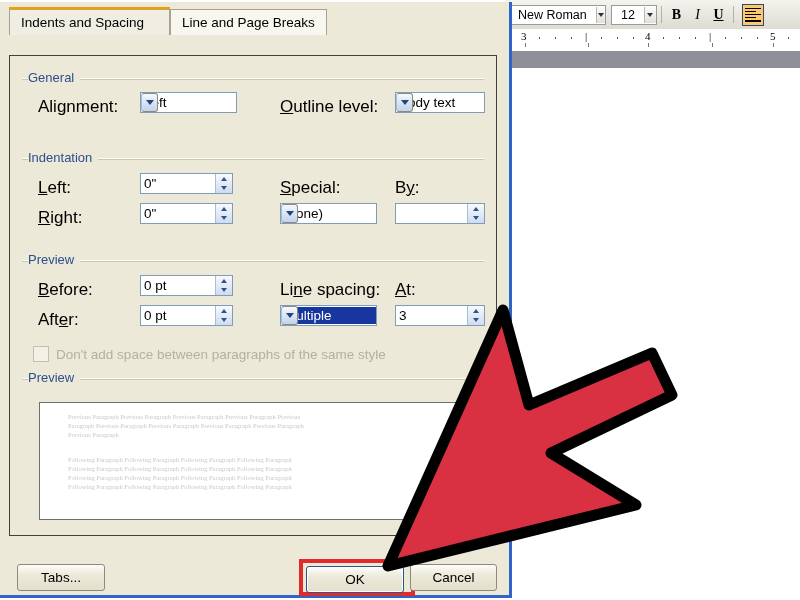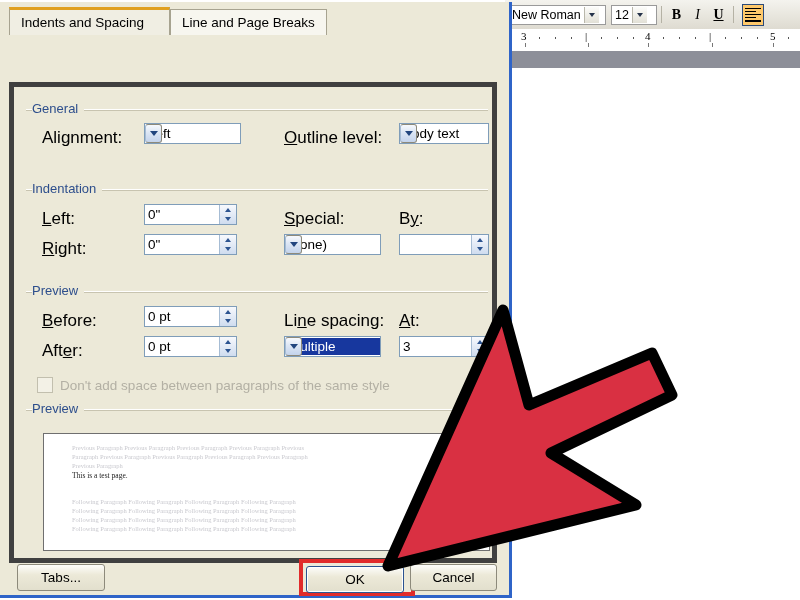--- a/index.html
+++ b/index.html
@@ -8,21 +8,21 @@
     font-family:"Liberation Sans", sans-serif;
     background:#ffffff;
   }
   
   #word-bg{position:absolute;inset:0;background:#ffffff;}
   #toolbar{position:absolute;left:505px;top:0;width:295px;height:29px;
     background:linear-gradient(to bottom,#f4f3ee 0%,#e9e7df 50%,#dedbd1 100%);
     border-bottom:1px solid #b6b3a6;display:flex;align-items:center;}
   .tb-combo{background:#fff;border:1px solid #9a9a9a;height:18px;display:flex;
     align-items:center;font-size:12.5px;color:#000;margin-left:3px;}
-  .tb-combo .txt{padding:0 3px;white-space:nowrap;}
+  .tb-combo .txt{padding:0 9px;white-space:nowrap;}
   .tb-combo .arw{width:14px;height:16px;display:flex;align-items:center;justify-content:center;
     background:linear-gradient(to bottom,#fcfcfa,#e2e0d6);border-left:1px solid #b9b7ab;}
   .tb-combo .arw:after{content:"";border-left:3.5px solid transparent;border-right:3.5px solid transparent;
     border-top:4px solid #25324a;}
   .tb-sep{width:1px;height:17px;background:#b5b2a5;margin:0 4px;}
   .tb-btn{width:21px;height:21px;display:flex;align-items:center;justify-content:center;
     font-size:14px;color:#000;}
   .tb-btn.b{font-weight:bold;font-family:"Liberation Serif",serif;}
   .tb-btn.i{font-style:italic;font-family:"Liberation Serif",serif;}
   .tb-btn.u{text-decoration:underline;font-family:"Liberation Serif",serif;font-weight:bold;}
@@ -58,22 +58,22 @@
   #help-btn{right:42px;background:linear-gradient(to bottom,#6fa9f4,#2566ce);}
   #close-btn{right:13px;background:linear-gradient(to bottom,#f08b6e,#d8401c);}
   #close-btn .x{font-size:17px;line-height:14px;}
 
   #tabstrip{position:relative;height:28px;margin:5px 0 0 9px;}
   .tab{position:absolute;top:0;height:26px;display:flex;align-items:center;
     padding:0 11px;font-size:13.5px;color:#000;box-sizing:border-box;background:#f4f2e8;
     border:1px solid #a7a390;border-bottom:none;}
   .tab.active{background:#f0eee3;border-top:3px solid #e0a020;top:0;height:28px;z-index:3;}
   .tab.inactive{background:#f7f6ef;left:161px;top:2px;height:26px;}
-  #tabbody{position:absolute;left:9px;top:80px;width:488px;height:481px;
-    background:#ece9d8;border:5px solid #404040;box-sizing:border-box;}
+  #tabbody{position:absolute;left:9px;top:53px;width:488px;height:481px;
+    background:#ece9d8;border:1px solid #404040;box-sizing:border-box;}
 
   .grp{position:absolute;}
   .grp-title{position:absolute;font-size:13px;color:#2d4e8c;background:#ece9d8;
     padding-right:6px;left:6px;top:-8px;z-index:2;}
   .grp-line{position:absolute;left:0;top:0;right:0;height:1px;background:#c8c4b0;
     border-top:1px solid #ffffff;}
   .lbl{position:absolute;font-size:17px;color:#000;}
   .lbl u{text-decoration:underline;}
 
   .combo{position:absolute;background:#fff;border:1px solid #7f9db9;height:21px;
@@ -285,21 +285,20 @@
     </div>
 
     <div class="grp" style="left:12px;top:322px;width:462px;height:148px;">
       <div class="grp-line"></div>
       <span class="grp-title">Preview</span>
       <div id="preview-box">
         <div style="height:9px;"></div>
         <div class="pv-line">Previous Paragraph Previous Paragraph Previous Paragraph Previous Paragraph Previous</div>
         <div class="pv-line">Paragraph Previous Paragraph Previous Paragraph Previous Paragraph Previous Paragraph</div>
         <div class="pv-line">Previous Paragraph</div>
-        <div class="pv-cur">This is a test page.</div>
         <div style="height:16px;"></div>
         <div class="pv-line">Following Paragraph Following Paragraph Following Paragraph Following Paragraph</div>
         <div class="pv-line">Following Paragraph Following Paragraph Following Paragraph Following Paragraph</div>
         <div class="pv-line">Following Paragraph Following Paragraph Following Paragraph Following Paragraph</div>
         <div class="pv-line">Following Paragraph Following Paragraph Following Paragraph Following Paragraph</div>
       </div>
     </div>
   </div>
 
   <div class="btn" id="tabs-btn">Tabs...</div>

